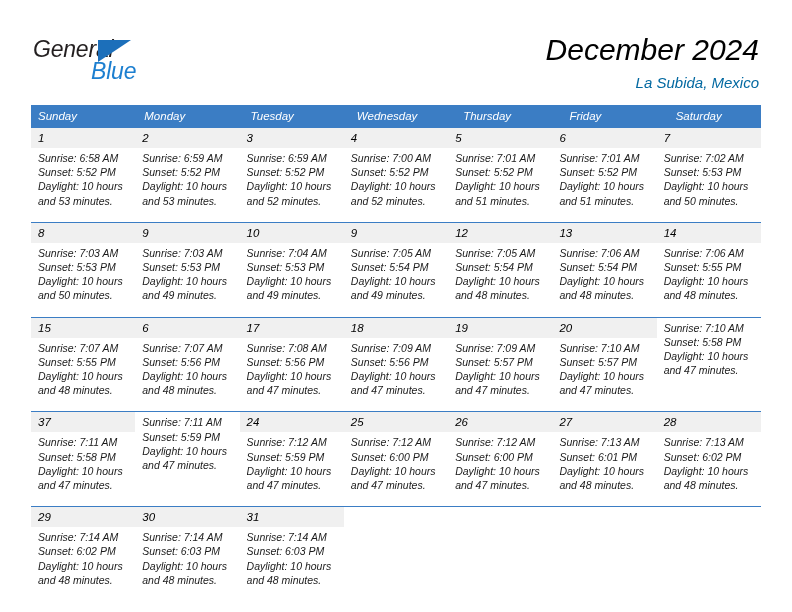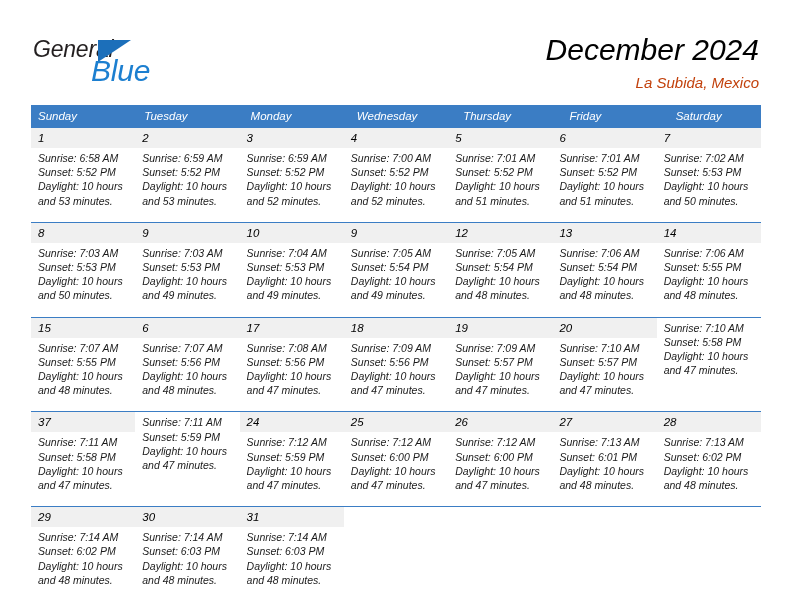--- a/index.html
+++ b/index.html
@@ -52,40 +52,40 @@
     top: 4px;
     width: 0;
     height: 0;
     border-left: 33px solid #1c6fba;
     border-bottom: 22px solid transparent;
   }
   .logo-blue {
     position: absolute;
     left: 58px;
     top: 22px;
-    font-size: 30px;
+    font-size: 23px;
     letter-spacing: -0.2px;
     color: #1c7fd0;
     line-height: 26px;
   }
   .title-block {
     position: absolute;
     right: 33px;
     top: 32px;
     text-align: right;
   }
   .cal-title {
     font-size: 30px;
     color: #000000;
     line-height: 36px;
     white-space: nowrap;
   }
   .cal-subtitle {
     font-size: 15px;
-    color: #c2410c;
+    color: #0369a1;
     line-height: 22px;
     margin-top: 4px;
     white-space: nowrap;
   }
 
   
   .calendar {
     position: absolute;
     left: 31px;
     top: 105px;
@@ -161,22 +161,22 @@
       <div class="cal-title">December 2024</div>
       <div class="cal-subtitle">La Subida, Mexico</div>
     </div>
 
   </div>
 
   <div class="calendar">
 
     <div class="dow-row">
       <div class="dow-cell">Sunday</div>
+      <div class="dow-cell">Monday</div>
       <div class="dow-cell">Tuesday</div>
-      <div class="dow-cell">Monday</div>
       <div class="dow-cell">Wednesday</div>
       <div class="dow-cell">Thursday</div>
       <div class="dow-cell">Friday</div>
       <div class="dow-cell">Saturday</div>
     </div>
 
     <div class="week first">
       <div class="daycell">
         <div class="daynum">1</div>
         <div class="dayinfo">

